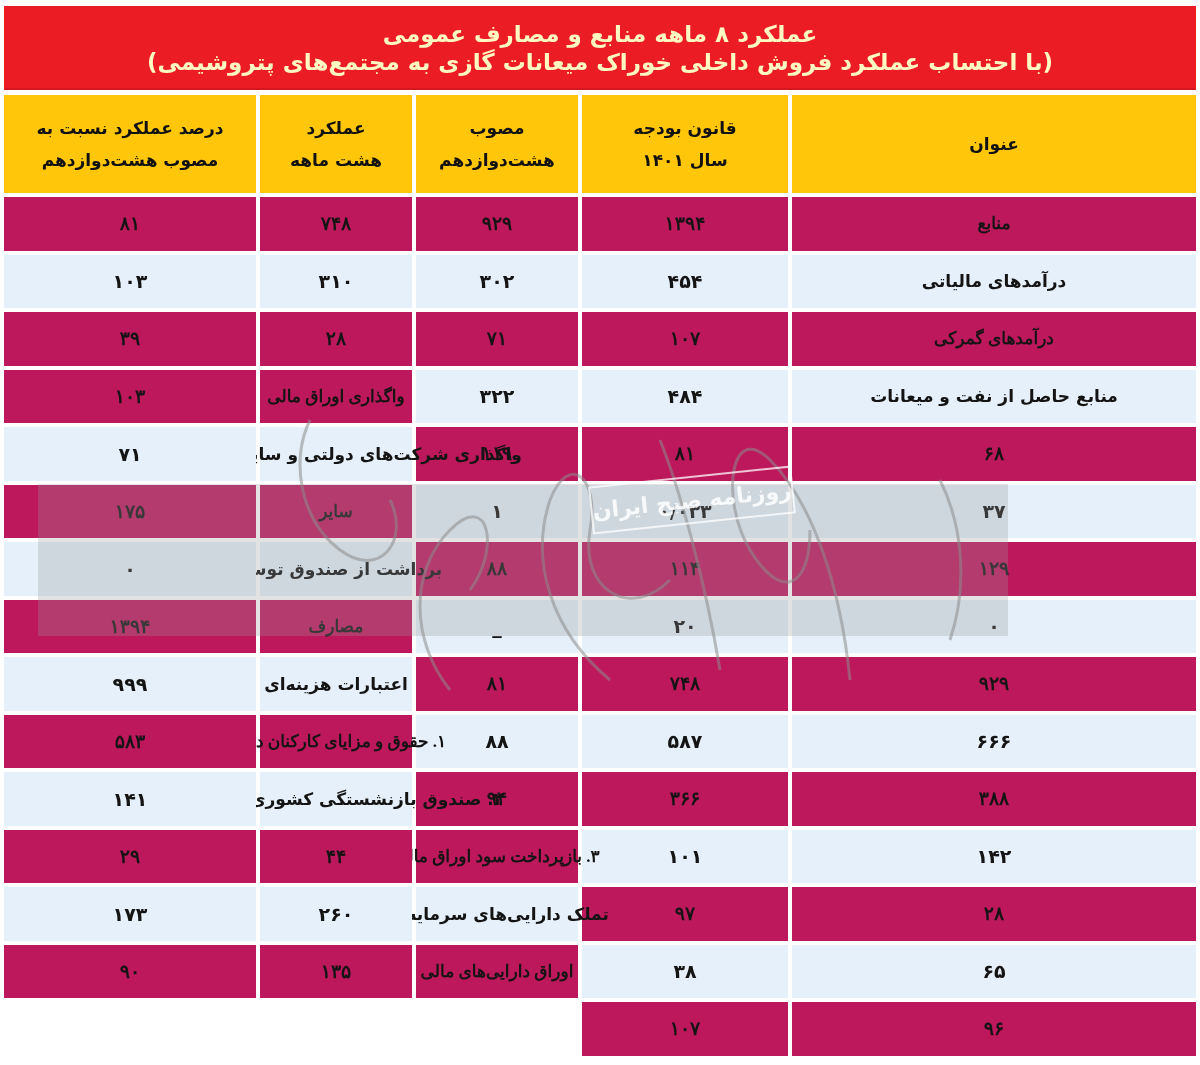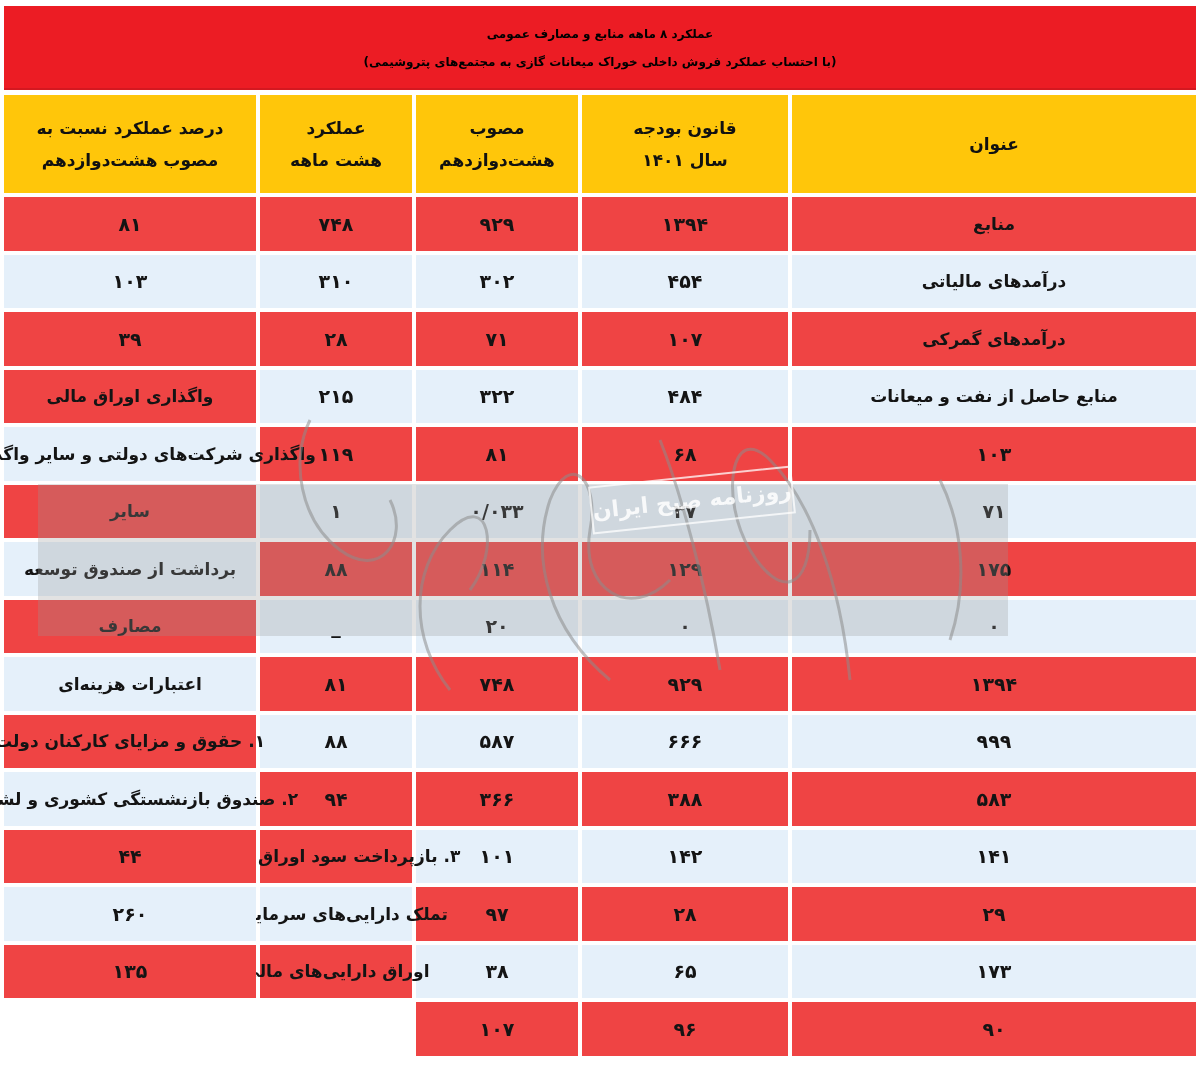--- a/index.html
+++ b/index.html
@@ -1,32 +1,32 @@
 <!DOCTYPE html>
 <html><head>
 <meta charset="utf-8">
 <style>
   html, body { margin:0; padding:0; background:#ffffff; }
   body { width:1200px; height:1065px; position:relative; overflow:hidden;
          font-family:"DejaVu Sans", sans-serif; }
   .frame { position:absolute; left:4px; top:6px; width:1192px; }
-  .title-bar { height:84px; background:#ec1c24; color:#000000; display:flex;
+  .title-bar { height:84px; background:#ec1c24; color:#fef9c3; display:flex;
                flex-direction:column; align-items:center; justify-content:center;
-               direction:rtl; font-weight:bold; font-size:12px; line-height:28px;
+               direction:rtl; font-weight:bold; font-size:23px; line-height:28px;
                box-shadow: inset 0 -2px 0 #d41820; }
   .table { margin-top:5px; display:grid; direction:rtl;
            grid-template-columns: 404px 206px 162px 152px 252px;
            column-gap:4px; row-gap:4px;border-radius:19px; }
   .hcell { background:#ffc60a; height:98px; display:flex; flex-direction:column;
            align-items:center; justify-content:center; font-weight:bold;
            font-size:17px; line-height:32px; color:#111; text-align:center; }
   .cell { height:53.5px; display:flex; align-items:center; justify-content:center;
           font-weight:bold; font-size:19px; color:#141414; white-space:nowrap; }
   .cell.label { font-size:17px; }
-  .row-a { background:#ef4444; }
+  .row-a { background:#be185d;font-family:Liberation Serif, serif; }
   .row-b { background:#e5f0fa; }
   .wm { position:absolute; pointer-events:none; }
   .wm-band { left:38px; top:484px; width:970px; height:152px;
              background:rgba(150,150,150,0.28); }
   .wm-stamp { left:590px; top:476px; width:200px; height:44px;
               border:2px solid rgba(255,255,255,0.75); transform:rotate(-6deg);
               color:rgba(255,255,255,0.85); font-size:22px; font-weight:bold;
               display:flex; align-items:center; justify-content:center; direction:rtl; }
   .wm-logo { left:250px; top:380px; width:780px; height:330px; }
 </style>
@@ -70,21 +70,20 @@
       <div class="cell row-b">۳۱۰</div>
       <div class="cell row-b">۱۰۳</div>
       <div class="cell row-a label">درآمدهای گمرکی</div>
       <div class="cell row-a">۱۰۷</div>
       <div class="cell row-a">۷۱</div>
       <div class="cell row-a">۲۸</div>
       <div class="cell row-a">۳۹</div>
       <div class="cell row-b label">منابع حاصل از نفت و میعانات</div>
       <div class="cell row-b">۴۸۴</div>
       <div class="cell row-b">۳۲۲</div>
-      <div class="cell row-b">۲۱۵</div>
       <div class="cell row-a label">واگذاری اوراق مالی</div>
       <div class="cell row-a">۱۰۳</div>
       <div class="cell row-a">۶۸</div>
       <div class="cell row-a">۸۱</div>
       <div class="cell row-a">۱۱۹</div>
       <div class="cell row-b label">واگذاری شرکت‌های دولتی و سایر واگذاری‌ها</div>
       <div class="cell row-b">۷۱</div>
       <div class="cell row-b">۳۷</div>
       <div class="cell row-b">۰/۰۳۳</div>
       <div class="cell row-b">۱</div>

